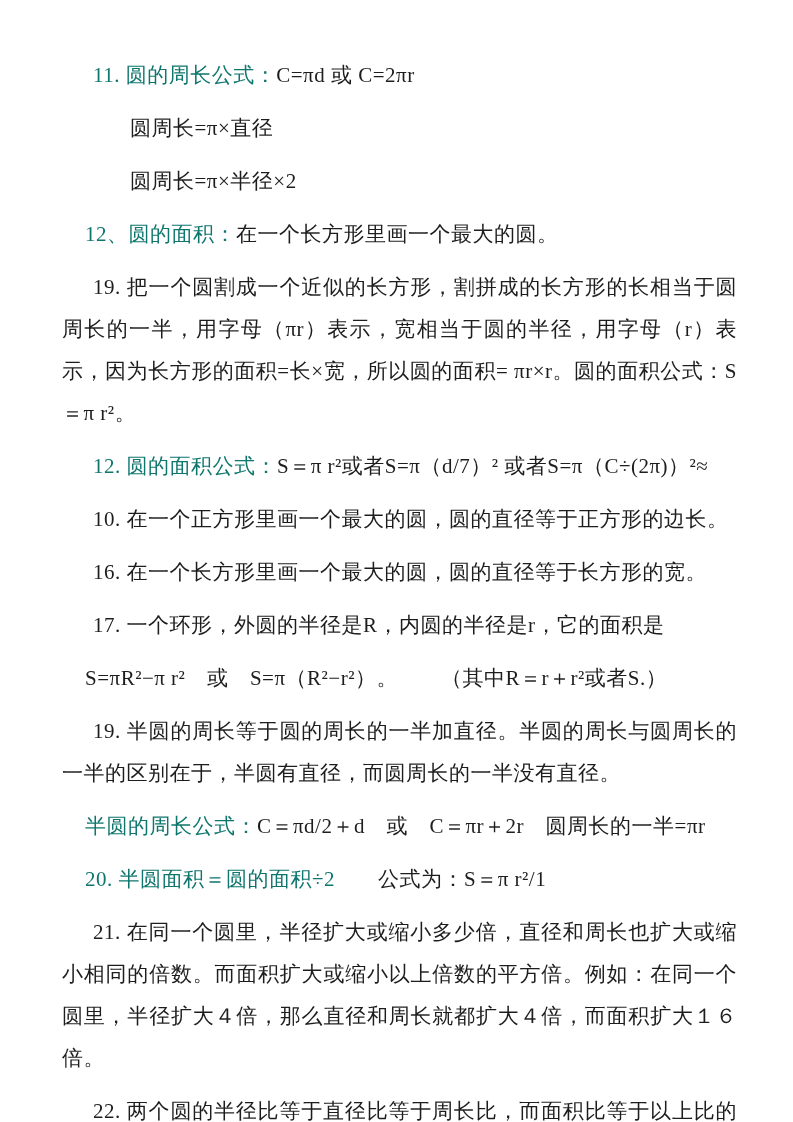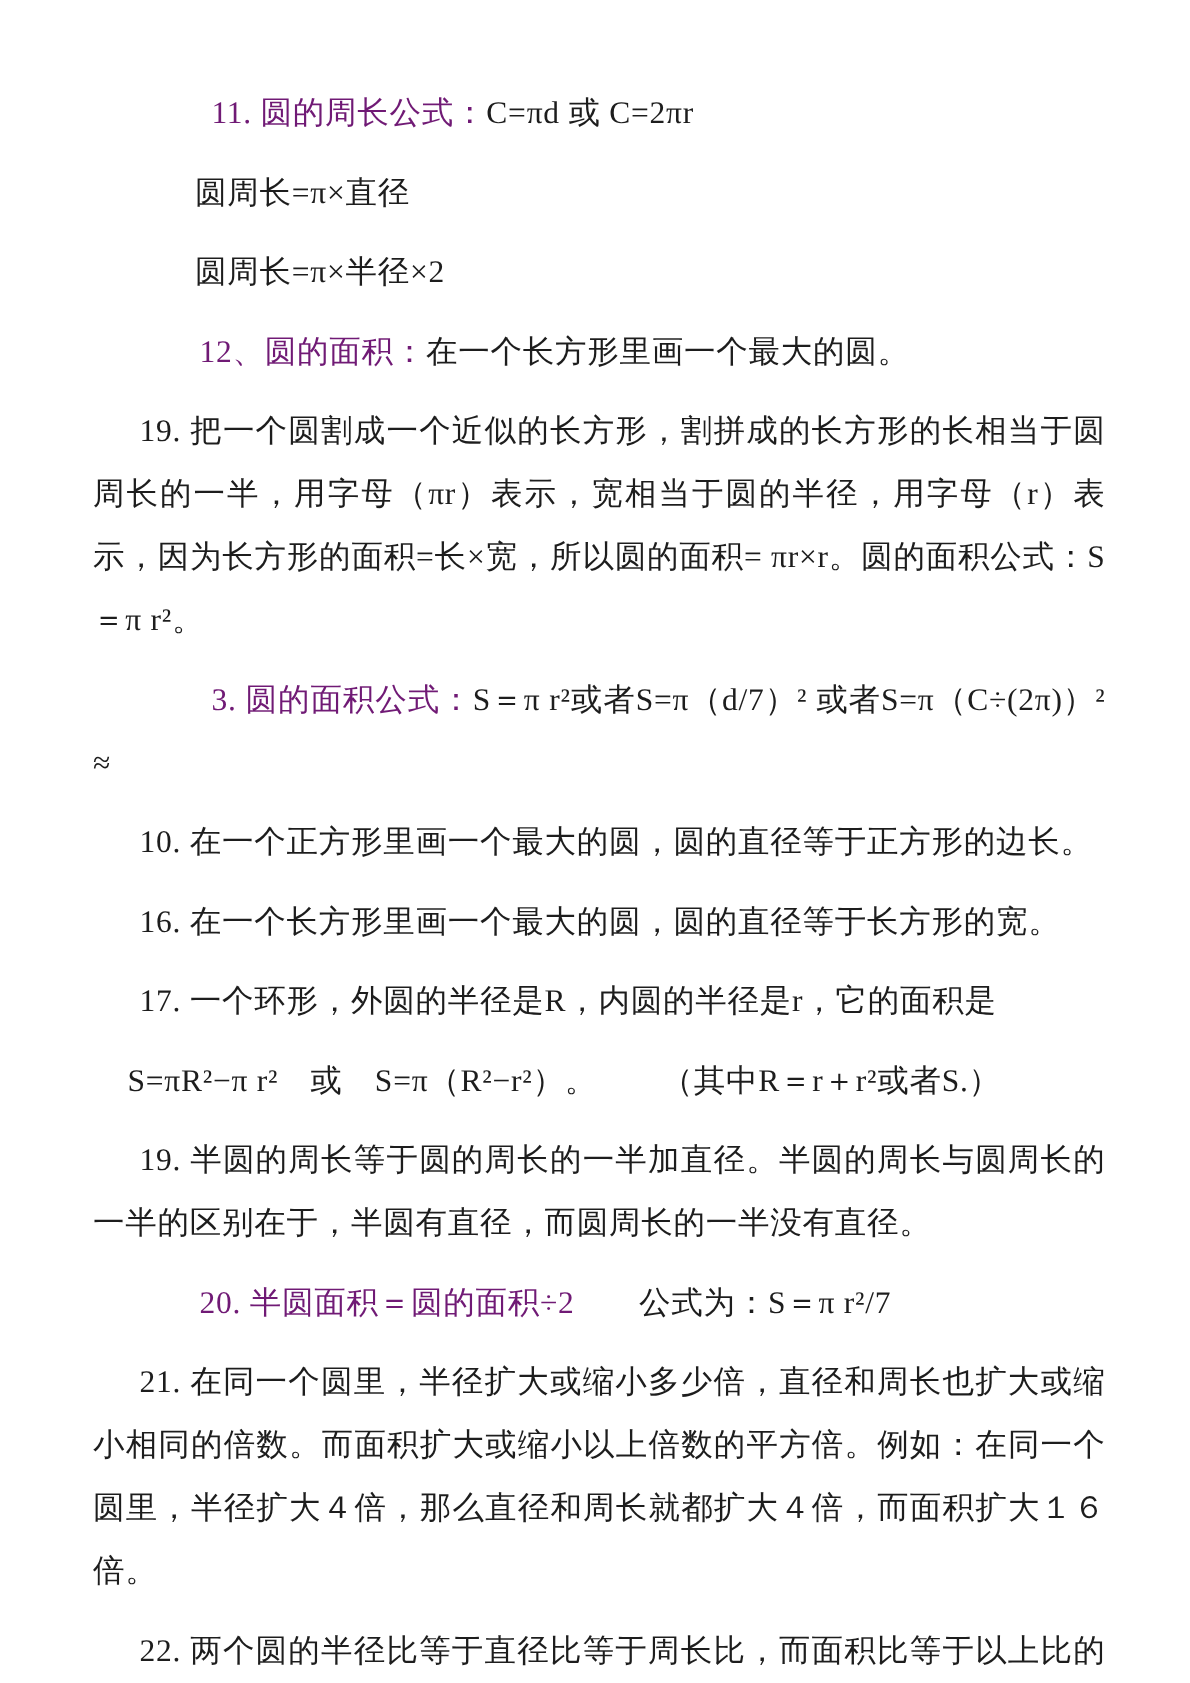--- a/index.html
+++ b/index.html
@@ -25,49 +25,50 @@
     font-size: 21px;
     line-height: 42px;
     color: #1d1d1d;
     text-align: justify;
     letter-spacing: 0.5px;
     word-break: break-all;
   }
   .ind-num { text-indent: 31px; }
   .ind-sm  { text-indent: 23px; }
   .ind-sub { text-indent: 68px; }
-  .red { color: #701a75; margin-left: 48px; }
+  .red { color: #0f766e; }
 </style>
 </head>
 <body>
 
 <div class="page">
 
   <p class="para ind-num"><span class="red">11. 圆的周长公式：</span><span>C=πd 或 C=2πr</span></p>
 
   <p class="para ind-sub"><span>圆周长=π×直径</span></p>
 
   <p class="para ind-sub"><span>圆周长=π×半径×2</span></p>
 
   <p class="para ind-sm"><span class="red">12、圆的面积：</span><span>在一个长方形里画一个最大的圆。</span></p>
 
   <p class="para ind-num"><span>19. 把一个圆割成一个近似的长方形，割拼成的长方形的长相当于圆周长的一半，用字母（πr）表示，宽相当于圆的半径，用字母（r）表示，因为长方形的面积=长×宽，所以圆的面积= πr×r。圆的面积公式：S＝π r²。</span></p>
 
-  <p class="para ind-num"><span class="red">3. 圆的面积公式：</span><span>S＝π r²或者S=π（d/7）² 或者S=π（C÷(2π)）²≈</span></p>
+  <p class="para ind-num"><span class="red">12. 圆的面积公式：</span><span>S＝π r²或者S=π（d/7）² 或者S=π（C÷(2π)）²≈</span></p>
 
   <p class="para ind-num"><span>10. 在一个正方形里画一个最大的圆，圆的直径等于正方形的边长。</span></p>
 
   <p class="para ind-num"><span>16. 在一个长方形里画一个最大的圆，圆的直径等于长方形的宽。</span></p>
 
   <p class="para ind-num"><span>17. 一个环形，外圆的半径是R，内圆的半径是r，它的面积是</span></p>
 
   <p class="para ind-sm"><span>S=πR²−π r²　或　S=π（R²−r²）。　　（其中R＝r＋r²或者S.）</span></p>
 
   <p class="para ind-num"><span>19. 半圆的周长等于圆的周长的一半加直径。半圆的周长与圆周长的一半的区别在于，半圆有直径，而圆周长的一半没有直径。</span></p>
 
+  <p class="para ind-sm"><span class="red">半圆的周长公式：</span><span>C＝πd/2＋d　或　C＝πr＋2r　圆周长的一半=πr</span></p>
 
-  <p class="para ind-sm"><span class="red">20. 半圆面积＝圆的面积÷2</span><span>　　公式为：S＝π r²/7</span></p>
+  <p class="para ind-sm"><span class="red">20. 半圆面积＝圆的面积÷2</span><span>　　公式为：S＝π r²/1</span></p>
 
   <p class="para ind-num"><span>21. 在同一个圆里，半径扩大或缩小多少倍，直径和周长也扩大或缩小相同的倍数。而面积扩大或缩小以上倍数的平方倍。例如：在同一个圆里，半径扩大４倍，那么直径和周长就都扩大４倍，而面积扩大１６倍。</span></p>
 
   <p class="para ind-num"><span>22. 两个圆的半径比等于直径比等于周长比，而面积比等于以上比的平方。</span></p>
 
 </div>
 
 </body></html>

